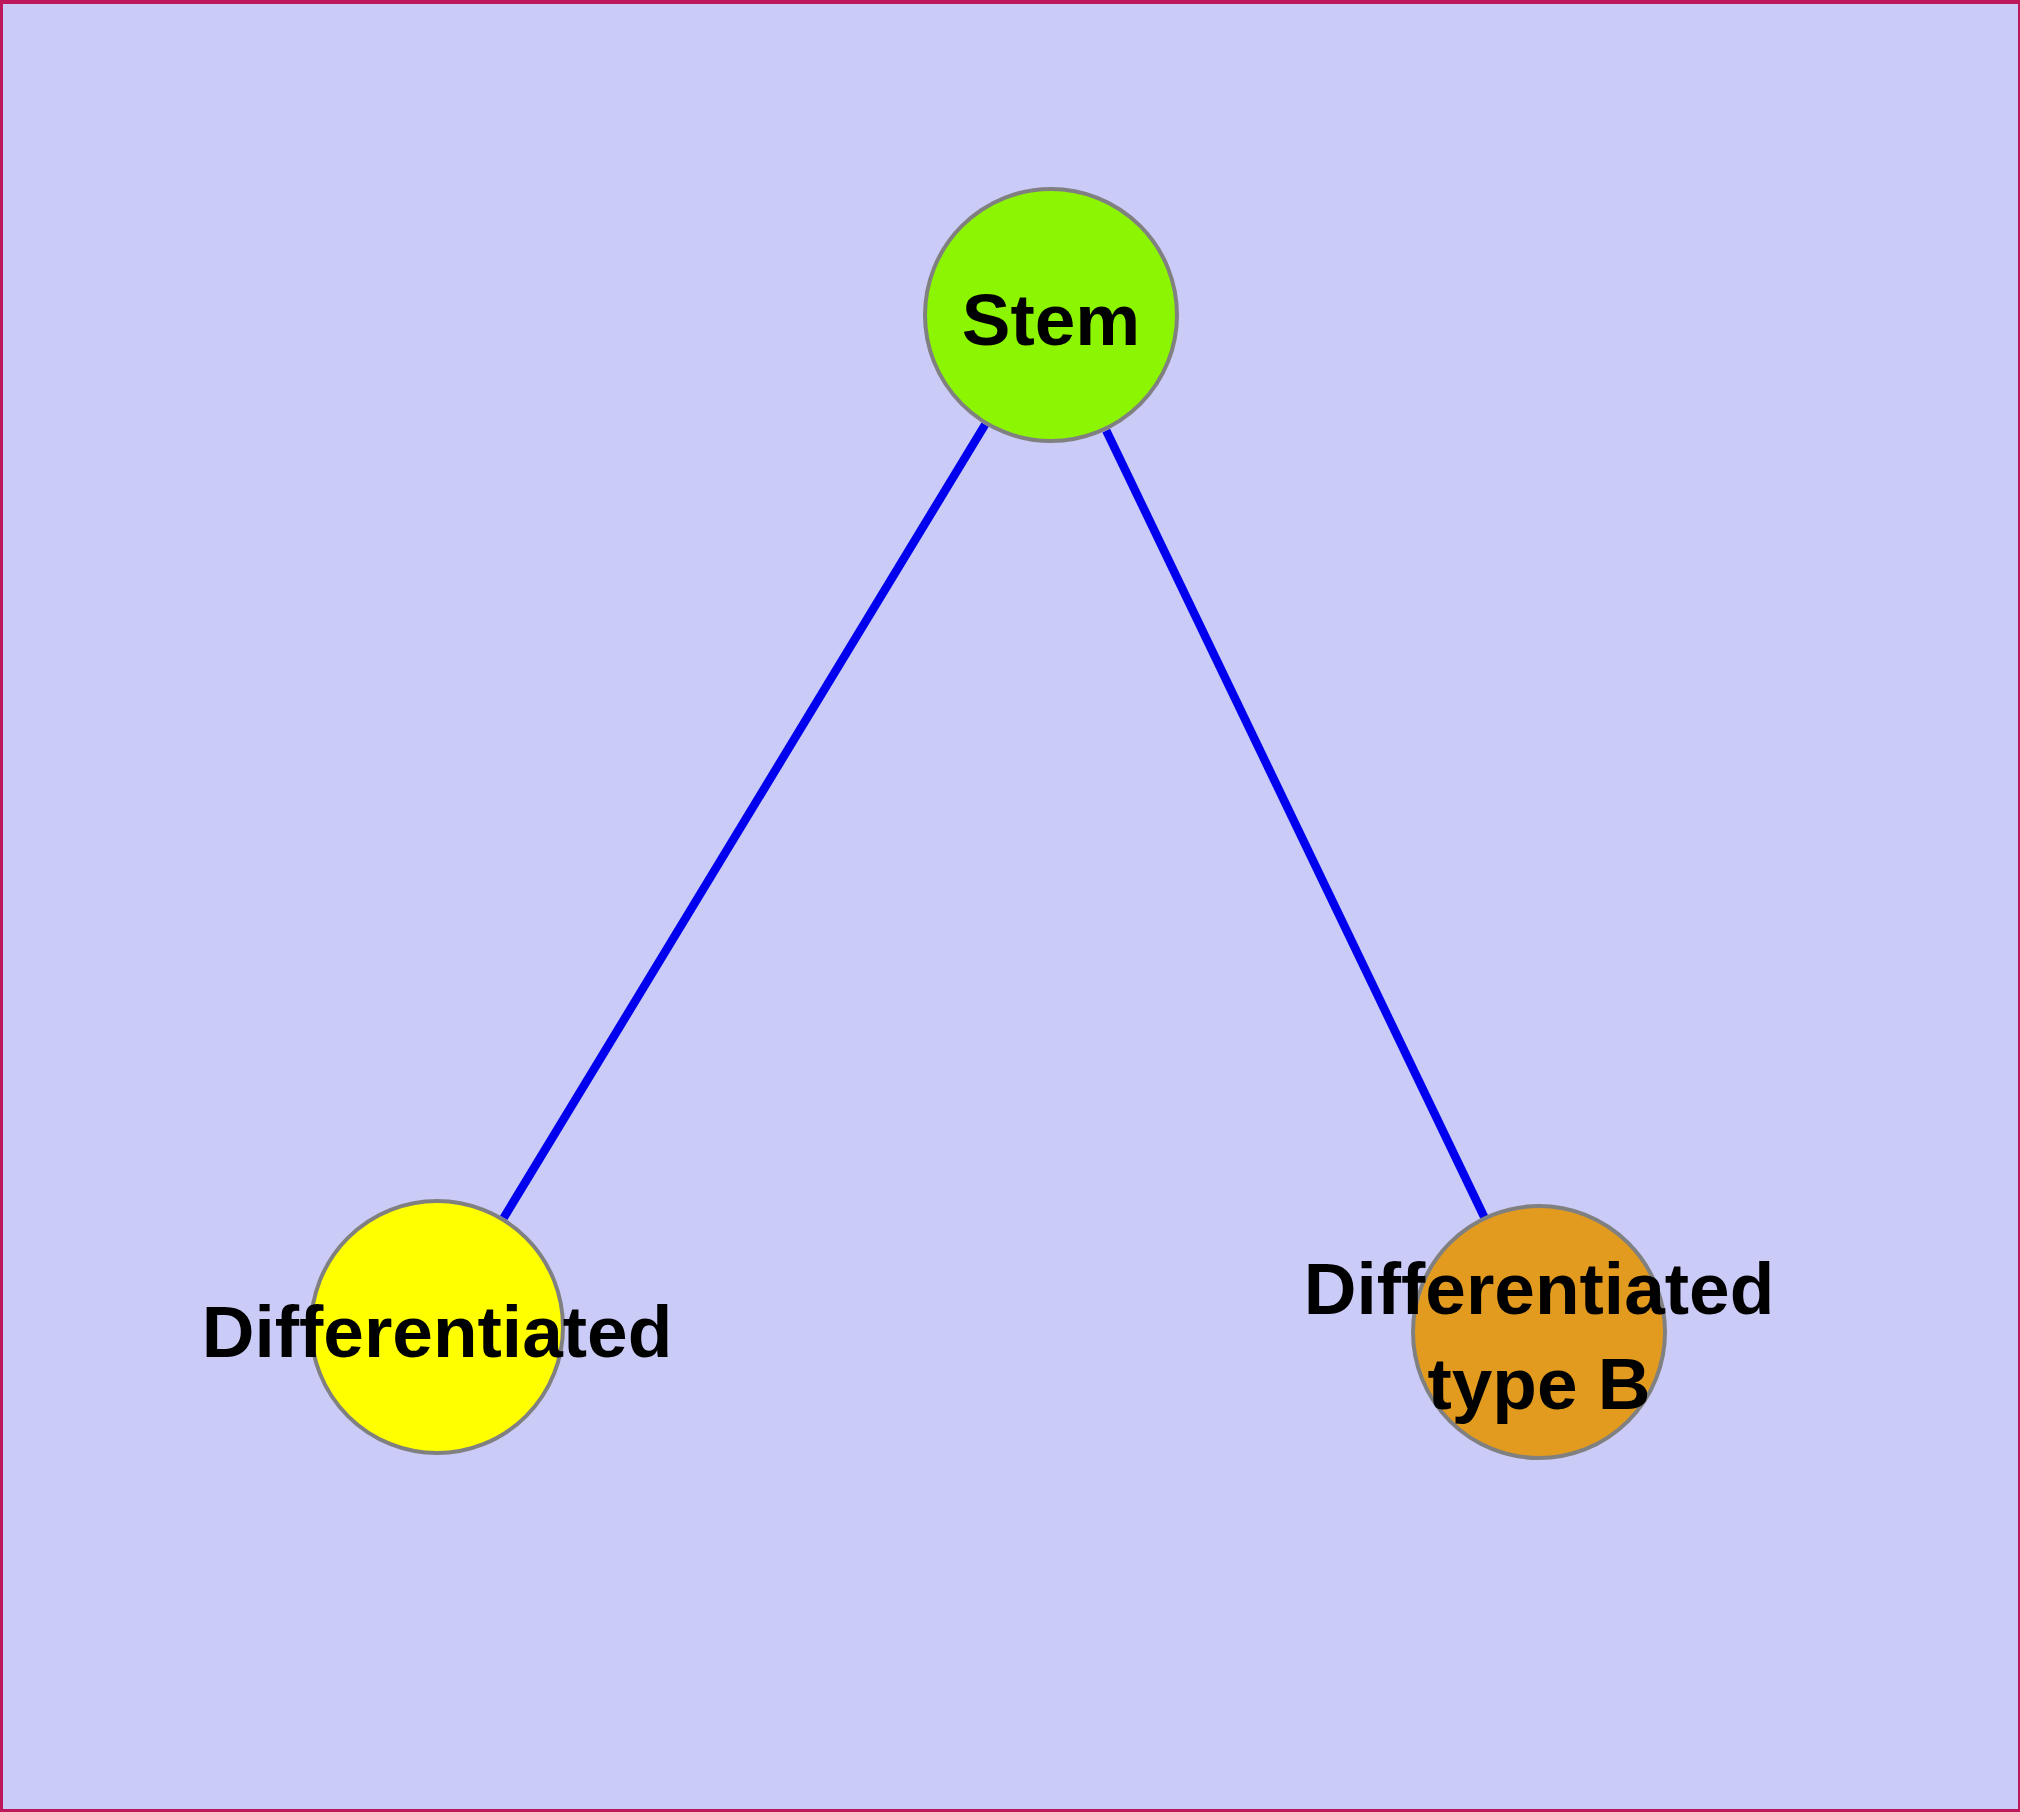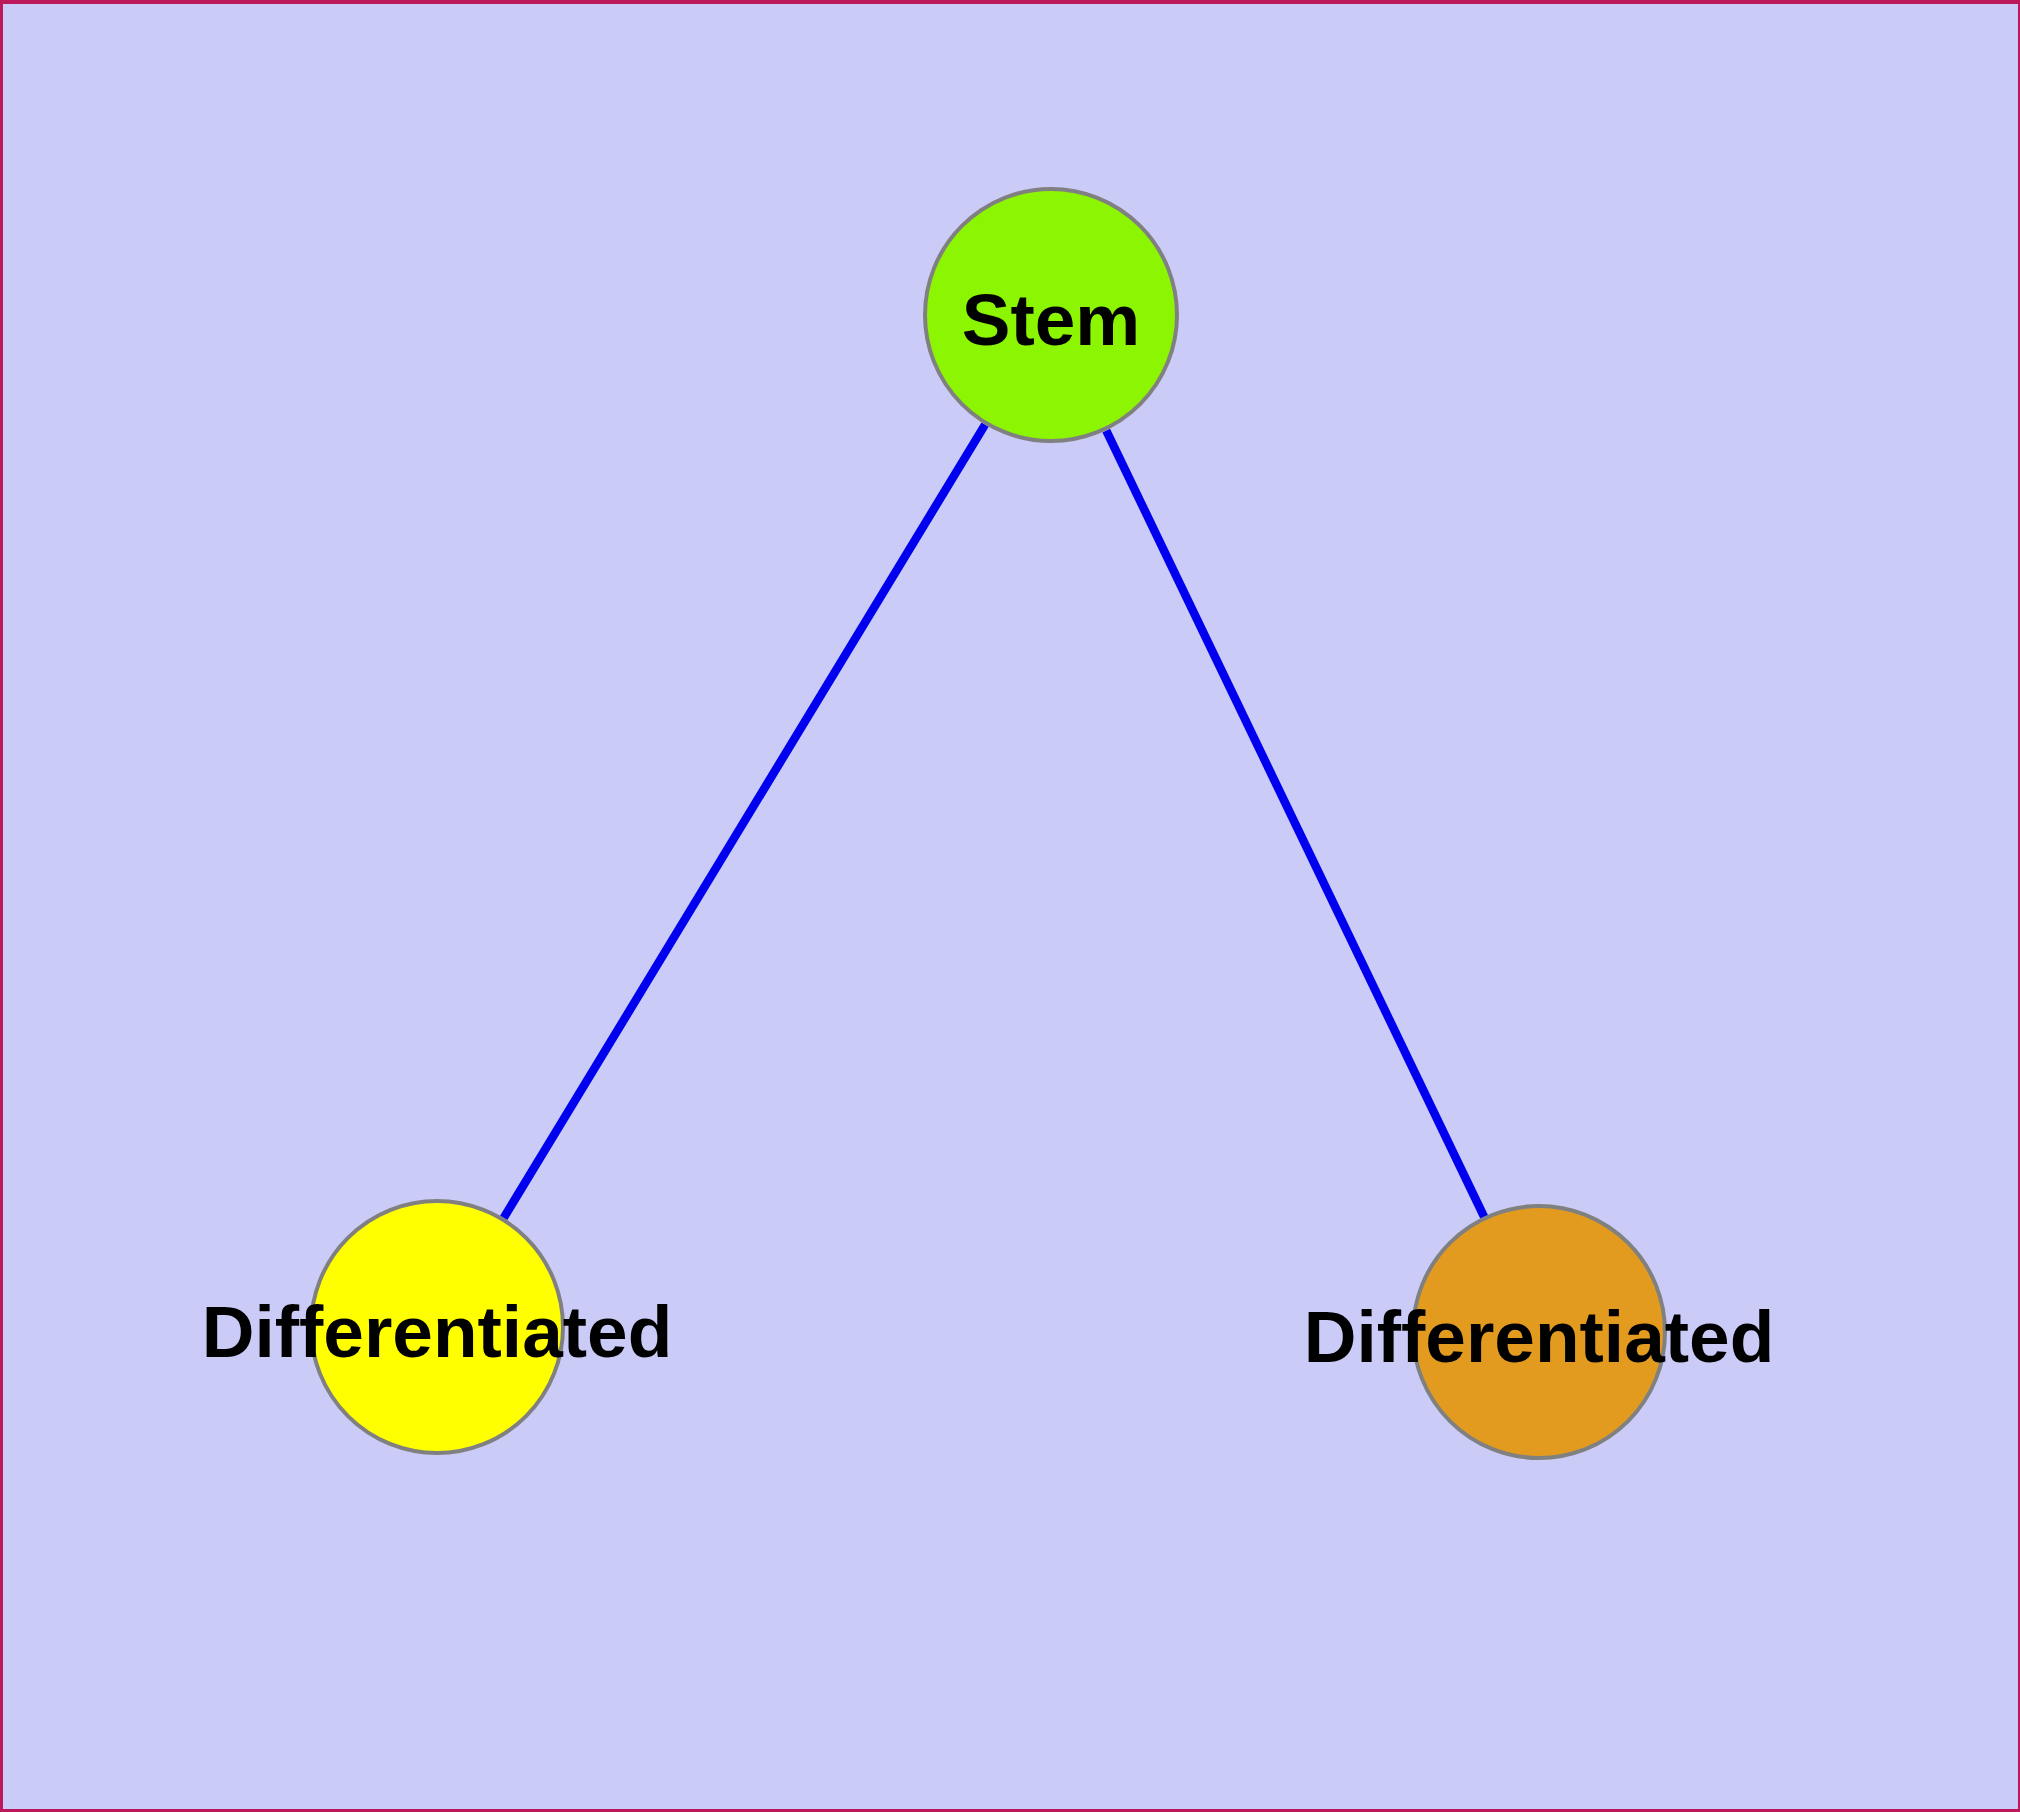--- a/index.html
+++ b/index.html
@@ -85,16 +85,17 @@
   <div class="node-label label-stem" style="color: rgb(0, 0, 0);">
     <span class="label-line">Stem</span>
   </div>
 
   <div class="node-label label-type-a" style="color: rgb(0, 0, 0);">
     <span class="label-line">Differentiated</span>
   </div>
 
   <div class="node-label label-type-b" style="color: rgb(0, 0, 0);">
     <span class="label-line">Differentiated</span>
+    <span class="label-line">type B</span>
   </div>
 
 </div>
 
 
 </body></html>

